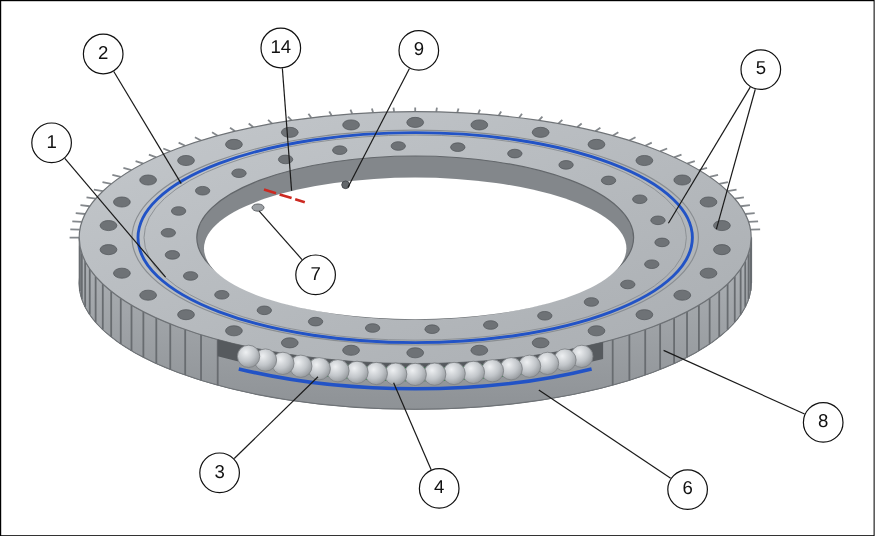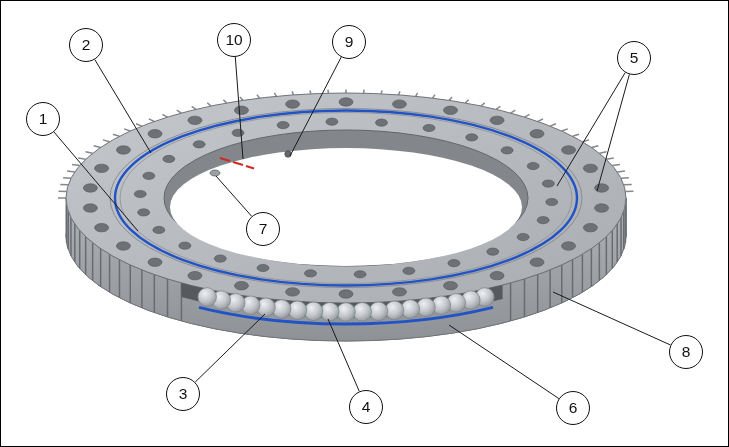--- a/index.html
+++ b/index.html
@@ -288,16 +288,16 @@
   <div class="balloon" style="left:245px;top:211px">
       <span>7</span>
     </div>
   <div class="balloon" style="left:668px;top:334px">
       <span>8</span>
     </div>
   <div class="balloon" style="left:331px;top:24px">
       <span>9</span>
     </div>
   <div class="balloon" style="left:216px;top:22px">
-      <span>10</span>
+      <span>14</span>
     </div>
 
 </div>
 
 </body></html>

